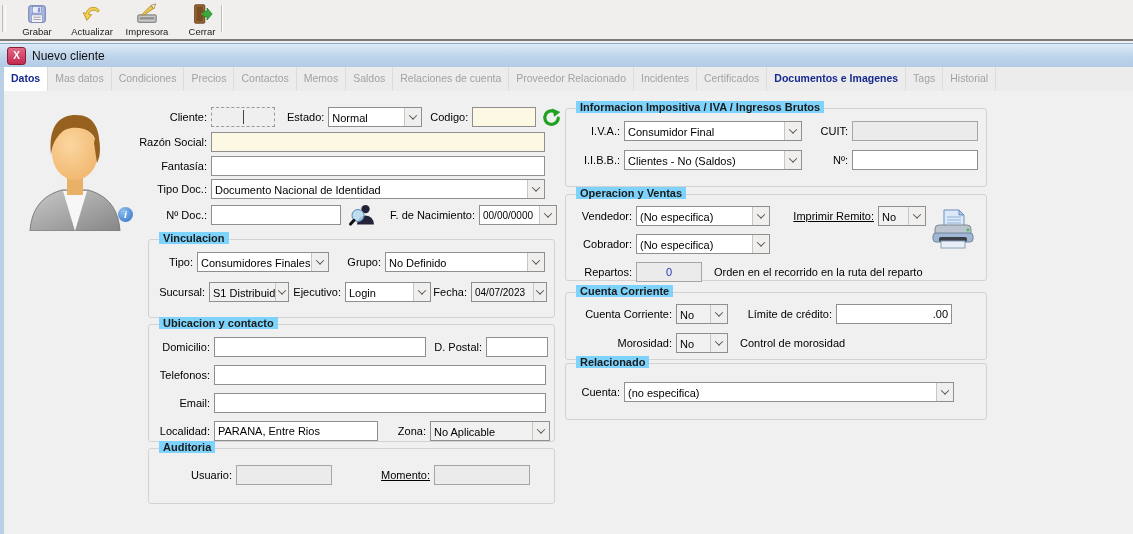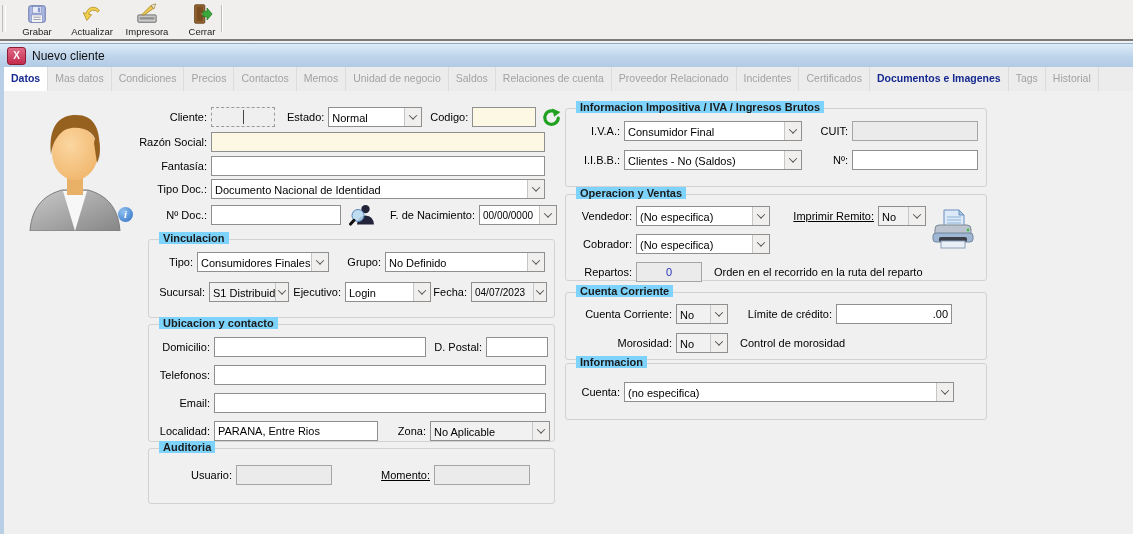--- a/index.html
+++ b/index.html
@@ -122,21 +122,20 @@
   </div>
   <div class="leftedge"></div>
 
   <div class="tabstrip">
     <span class="tab active">Datos</span>
     <span class="tab">Mas datos</span>
     <span class="tab">Condiciones</span>
     <span class="tab">Precios</span>
     <span class="tab">Contactos</span>
     <span class="tab">Memos</span>
-    <span class="tab">Unidad de negocio</span>
     <span class="tab">Saldos</span>
     <span class="tab">Relaciones de cuenta</span>
     <span class="tab">Proveedor Relacionado</span>
     <span class="tab">Incidentes</span>
     <span class="tab">Certificados</span>
     <span class="tab docs">Documentos e Imagenes</span>
     <span class="tab">Tags</span>
     <span class="tab">Historial</span>
   </div>
 
@@ -368,21 +367,21 @@
         <span class="lbl" style="width:98px">Morosidad:</span>
         <div class="combo dis" style="width:52px">
           <span class="cv">No</span>
           <span class="cb"></span>
         </div>
         <span class="hint ml12">Control de morosidad</span>
       </div>
     </div>
 
     <div class="gb" style="left:561px;top:272px;width:420px;height:55px;">
-      <span class="gbt">Informacion</span>
+      <span class="gbt">Relacionado</span>
       <div class="grow" style="top:18px;padding-left:8px;">
         <span class="lbl" style="width:46px">Cuenta:</span>
         <div class="combo" style="width:330px">
           <span class="cv">(no especifica)</span>
           <span class="cb"></span>
         </div>
       </div>
     </div>
 
   </div>

